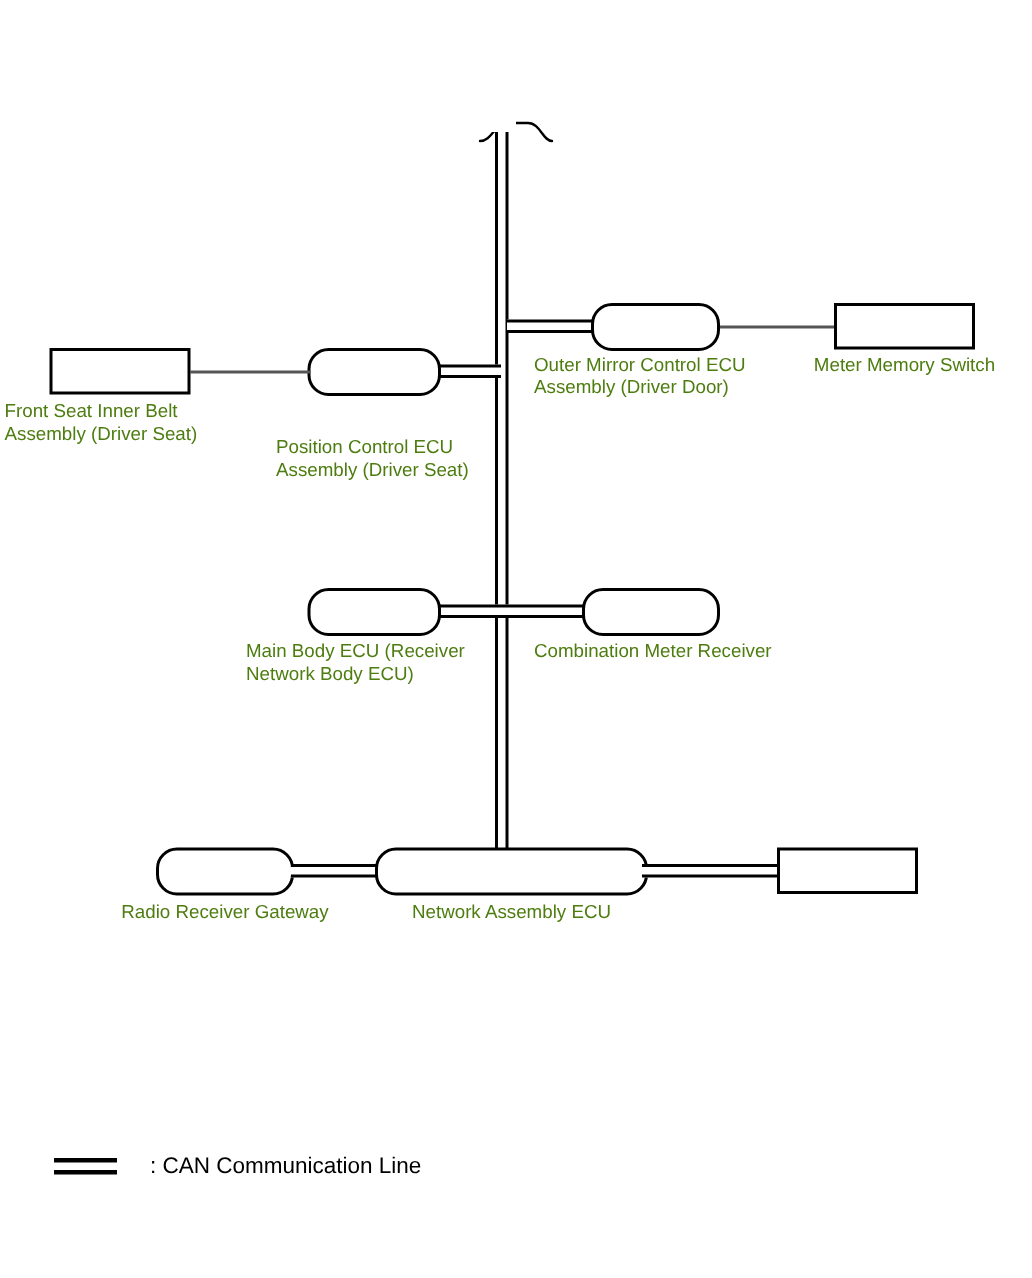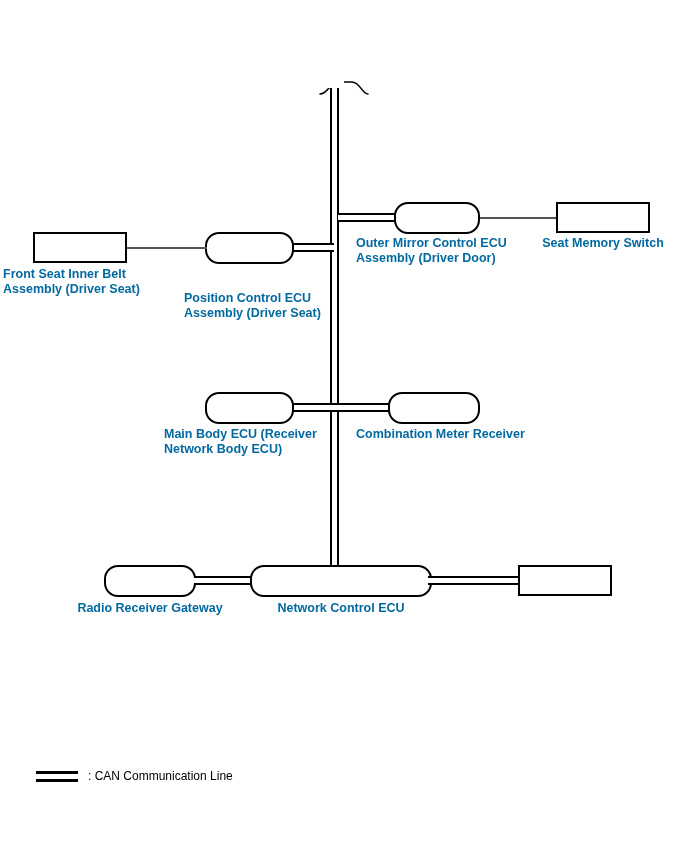--- a/index.html
+++ b/index.html
@@ -29,24 +29,23 @@
     border-radius: 14px;
   }
   .node.sharp {
     border-radius: 0;
   }
   
   .label {
     position: absolute;
     font-size: 12.5px;
     line-height: 15px;
-    color: #0369a1;
+    color: #4d7c0f;
     white-space: pre;
     letter-spacing: 0px;
-    font-weight: bold;
   }
   .label.center {
     text-align: center;
   }
   
   
   .can-h {
     position: absolute;
     background: #000000;
     box-sizing: border-box;
@@ -79,22 +78,22 @@
   .legend-symbol {
     width: 42px;
     height: 11px;
     box-sizing: border-box;
     border-top: 3px solid #000000;
     border-bottom: 3px solid #000000;
     background: #ffffff;
     flex: 0 0 auto;
   }
   .legend-text {
-    font-size: 12px;
-    margin-left: 10px;
+    font-size: 15px;
+    margin-left: 22px;
     white-space: pre;
   }
   
   #bus-break {
     position: absolute;
     pointer-events: none;
   }
 </style>
 </head>
 <body>
@@ -115,21 +114,21 @@
 
   <div class="node rounded" style="left:394px; top:202px; width:86px; height:32px;"></div>
 
   <div class="label" style="left:356px; top:236px; width:200px;">Outer Mirror Control ECU
 Assembly (Driver Door)</div>
 
   <div class="wire-h" style="left:480px; top:217px; width:77px;"></div>
 
   <div class="node sharp" style="left:556px; top:202px; width:94px; height:31px;"></div>
 
-  <div class="label center" style="left:520px; top:236px; width:166px;">Seat Memory Switch</div>
+  <div class="label center" style="left:520px; top:236px; width:166px;">Meter Memory Switch</div>
 
   <div class="can-h" style="left:288px; top:243px; width:46px;"></div>
 
   <div class="node rounded" style="left:205px; top:232px; width:89px; height:32px;"></div>
 
   <div class="label" style="left:184px; top:267px; width:180px;margin-top:24px;">Position Control ECU
 Assembly (Driver Seat)</div>
 
   <div class="wire-h" style="left:126px; top:247px; width:81px;"></div>
 
@@ -148,21 +147,21 @@
   <div class="label" style="left:356px; top:427px; width:200px;">Combination Meter Receiver</div>
 
   <div class="node rounded" style="left:104px; top:565px; width:92px; height:32px;"></div>
 
   <div class="label center" style="left:66px; top:601px; width:168px;">Radio Receiver Gateway</div>
 
   <div class="can-h" style="left:194px; top:576px; width:62px;"></div>
 
   <div class="node rounded" style="left:250px; top:565px; width:182px; height:32px;"></div>
 
-  <div class="label center" style="left:254px; top:601px; width:174px;">Network Control ECU</div>
+  <div class="label center" style="left:254px; top:601px; width:174px;">Network Assembly ECU</div>
 
   <div class="can-h" style="left:428px; top:576px; width:92px;"></div>
 
   <div class="node sharp" style="left:518px; top:565px; width:94px; height:31px;"></div>
 
 
   <div id="legend" style="left:36px; top:769px;">
     <div class="legend-symbol"></div>
     <div class="legend-text">: CAN Communication Line</div>
   </div>

